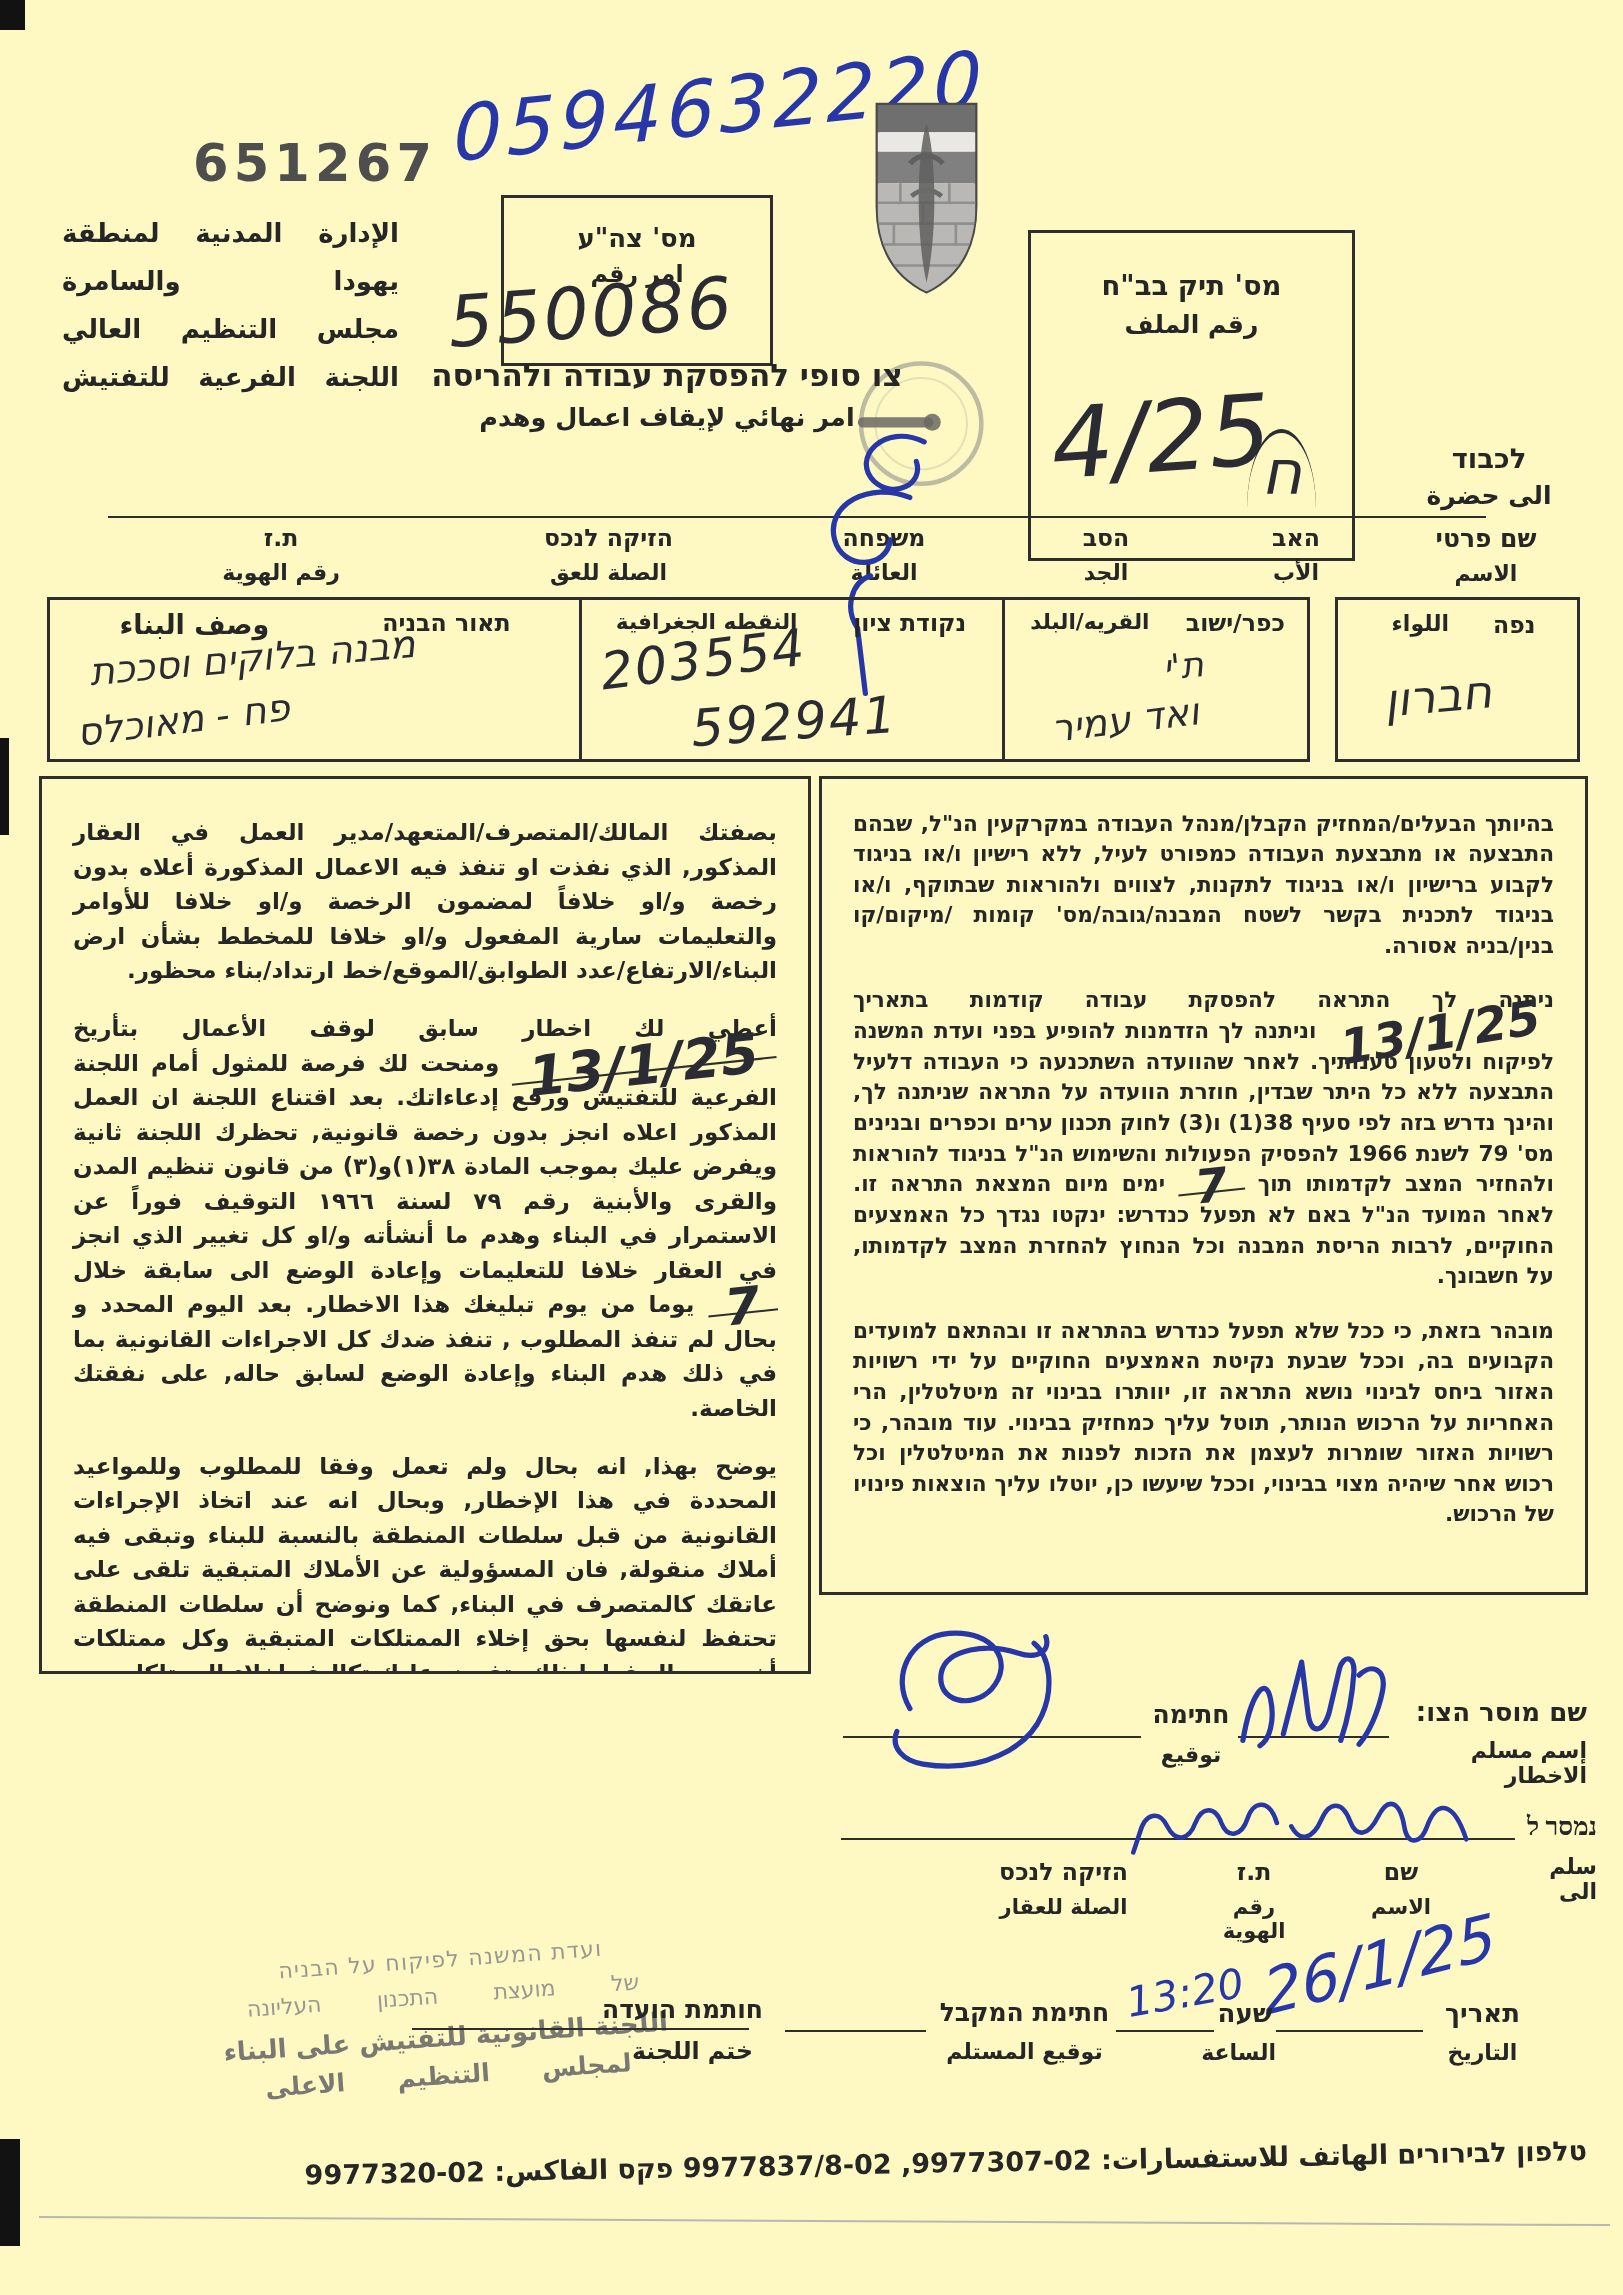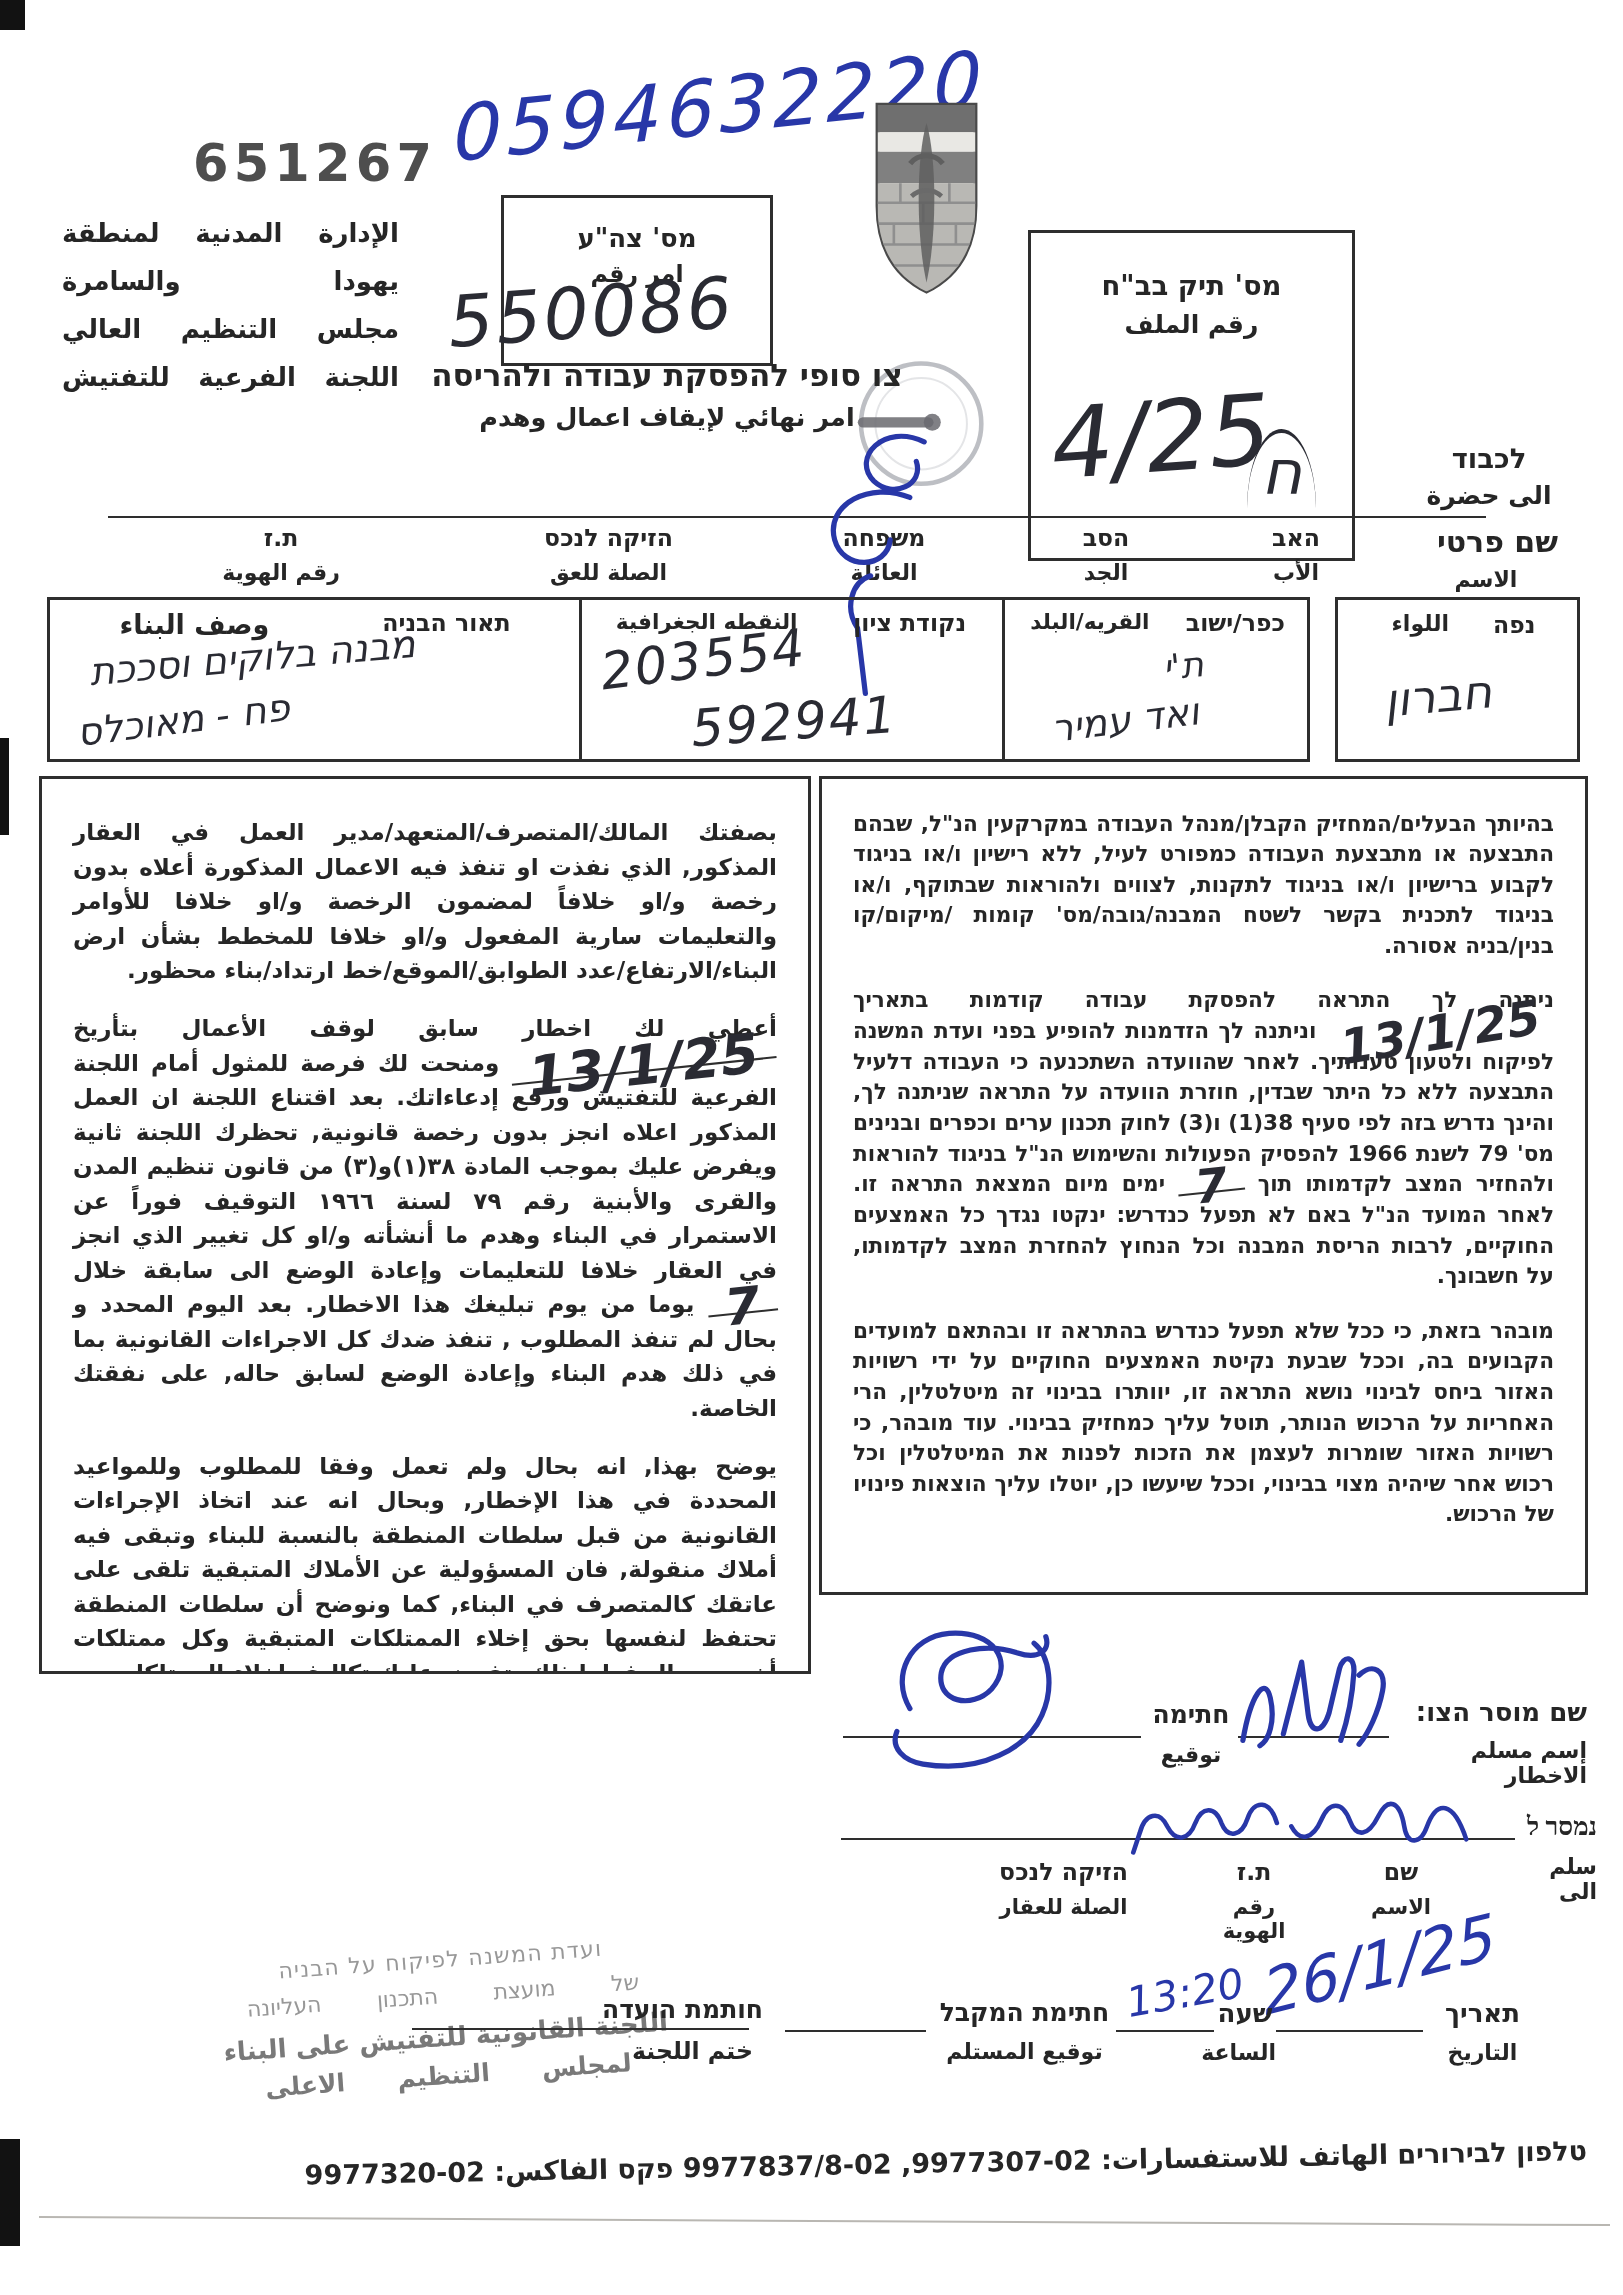--- a/index.html
+++ b/index.html
@@ -1,17 +1,17 @@
 <!DOCTYPE html>
 <html lang="he" style="font-size:10.5px"><head>
 <meta charset="utf-8">
 <style>
   *{box-sizing:border-box;}
   body{margin:0;background:#cfcdc8;}
-  #page{position:relative;width:1623px;height:2295px;background:#ffffff;overflow:hidden;
+  #page{position:relative;width:1623px;height:2295px;background:#fef9c3;overflow:hidden;
         font-family:"DejaVu Sans",sans-serif;color:#262626;direction:rtl;}
   .abs{position:absolute;}
   .b{font-weight:bold;}
   .c{text-align:center;}
   .hw{font-style:italic;white-space:nowrap;}
   .pen{color:#2a2b33;}
   .blue{color:#2837a8;}
   .box{border:3.3px solid #2e2e2e;overflow:visible;}
   .hline{border-top:2.6px solid #2e2e2e;height:0;}
   .para{margin:0 0 23.6px 0;text-align:justify;}
@@ -101,21 +101,21 @@
   <div class="abs c b" style="left:353px;top:402px;width:628px;font-size:25.5px;">امر نهائي لإيقاف اعمال وهدم</div>
 
   <div class="abs c" style="left:1394px;top:442px;width:190px;">
     <div class="b" style="font-size:27.5px;">לכבוד</div>
     <div class="lbl-ar" style="font-size:25px;margin-top:6.5px;">الى حضرة</div>
   </div>
 
   <div class="abs hline" style="left:108px;top:516px;width:1378px;"></div>
 
   <div class="abs c" style="left:1414px;top:524px;width:144px;">
-    <div class="b" style="font-size:30px;text-align:right;">שם פרטי</div>
+    <div class="b" style="font-size:25px;">שם פרטי</div>
     <div class="lbl-ar" style="font-size:22px;margin-top:7.9px;">الاسم</div>
   </div>
   <div class="abs c" style="left:1224px;top:524px;width:144px;">
     <div class="b" style="font-size:23.6px;">האב</div>
     <div class="lbl-ar" style="font-size:22px;margin-top:7.9px;">الأب</div>
   </div>
   <div class="abs c" style="left:1034px;top:524px;width:144px;">
     <div class="b" style="font-size:23.6px;">הסב</div>
     <div class="lbl-ar" style="font-size:22px;margin-top:7.9px;">الجد</div>
   </div>

